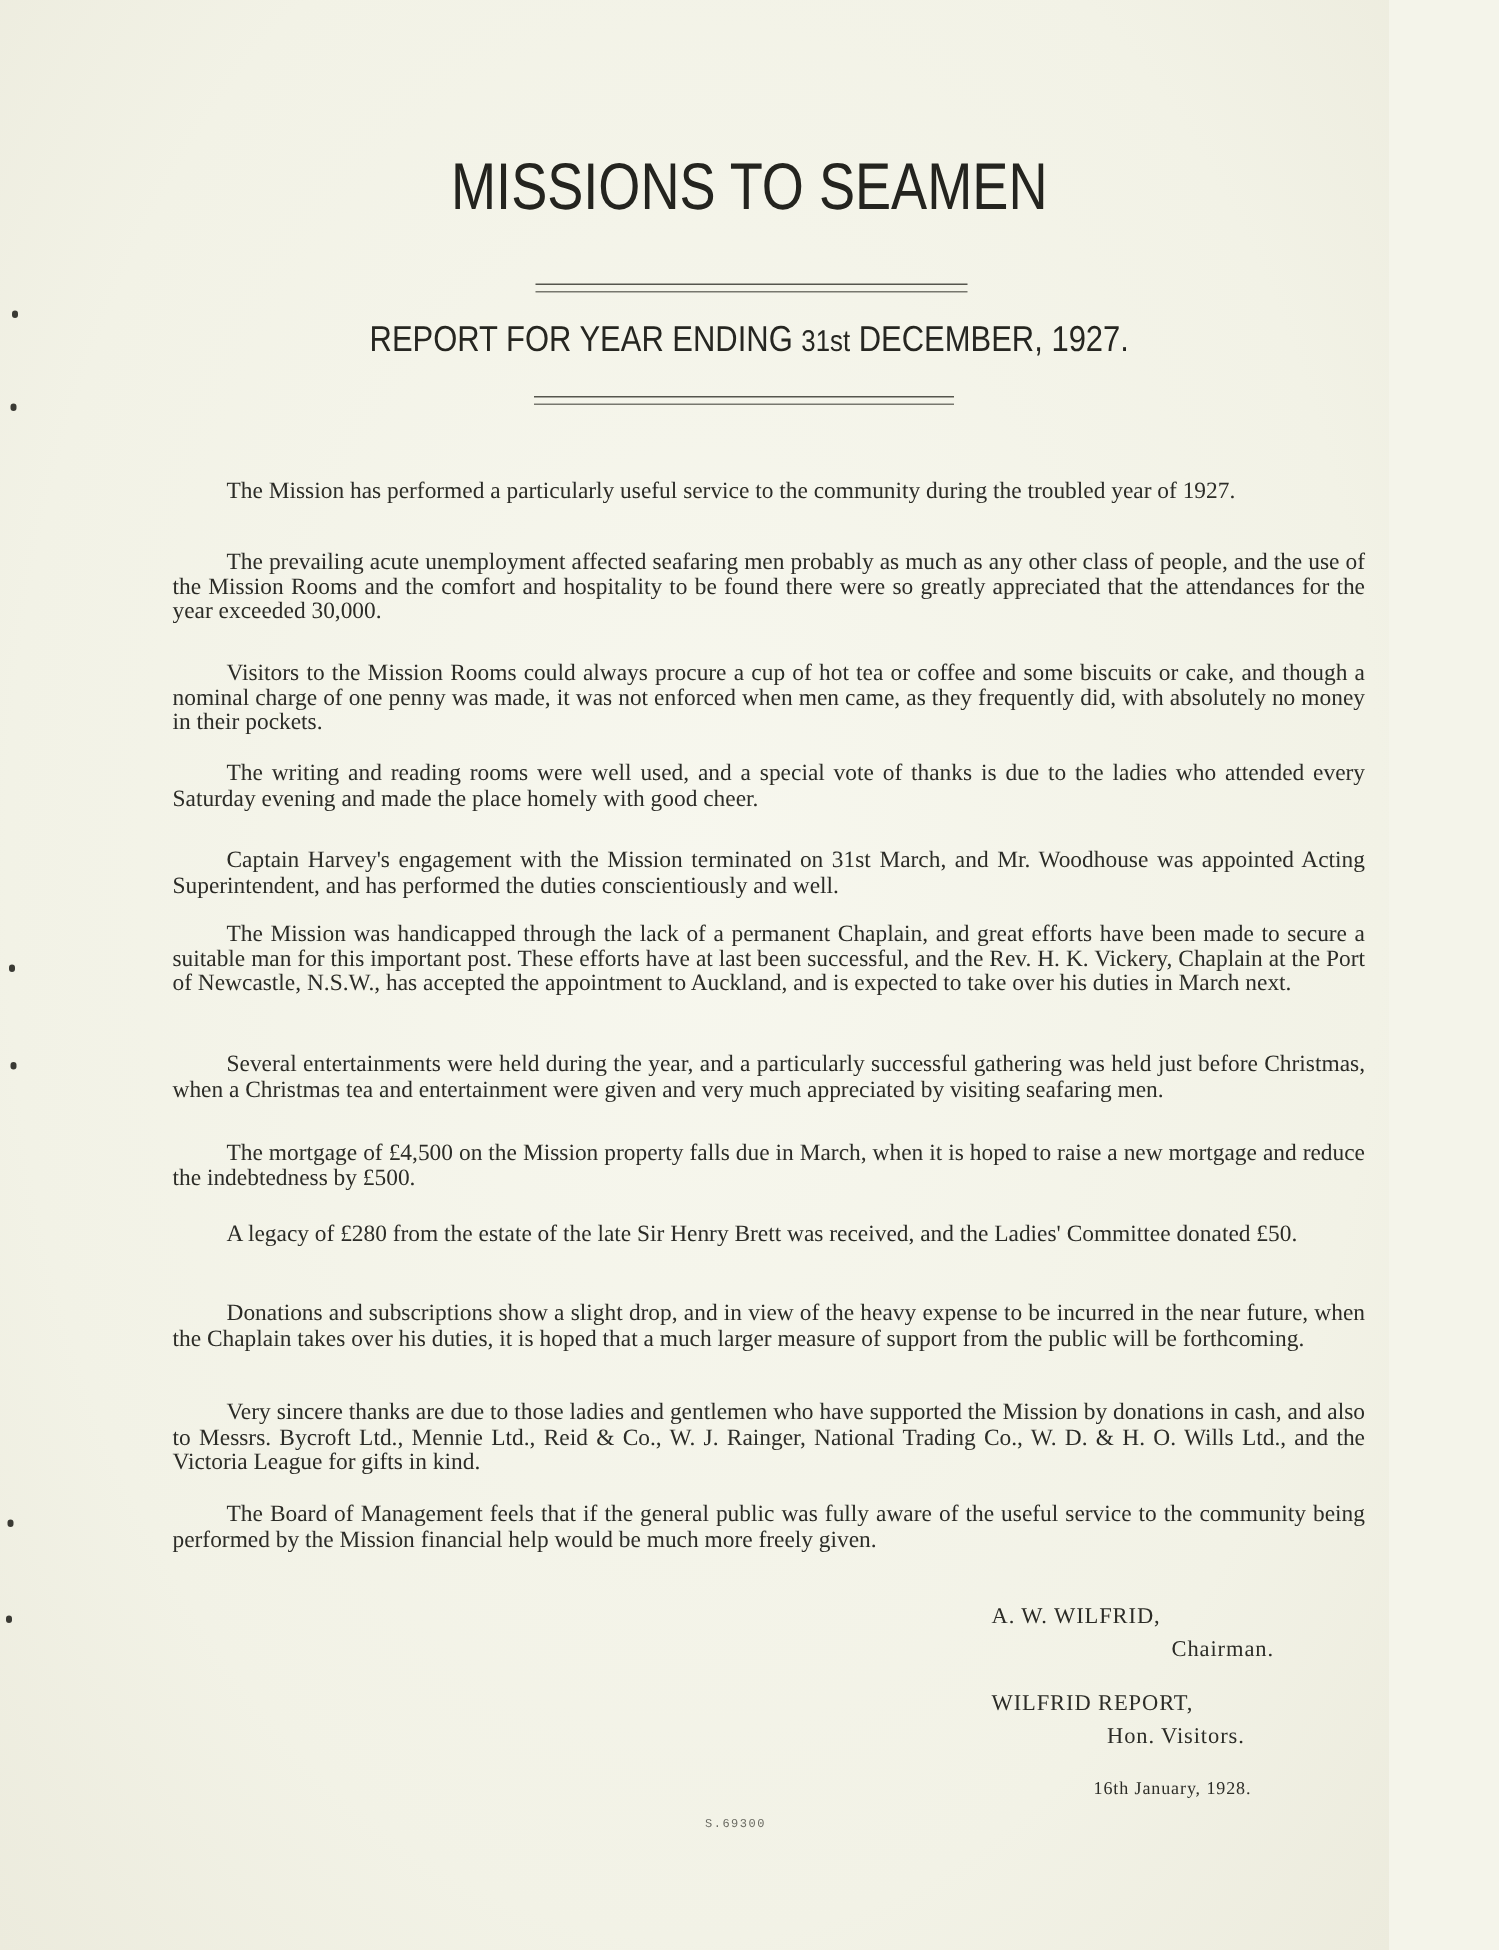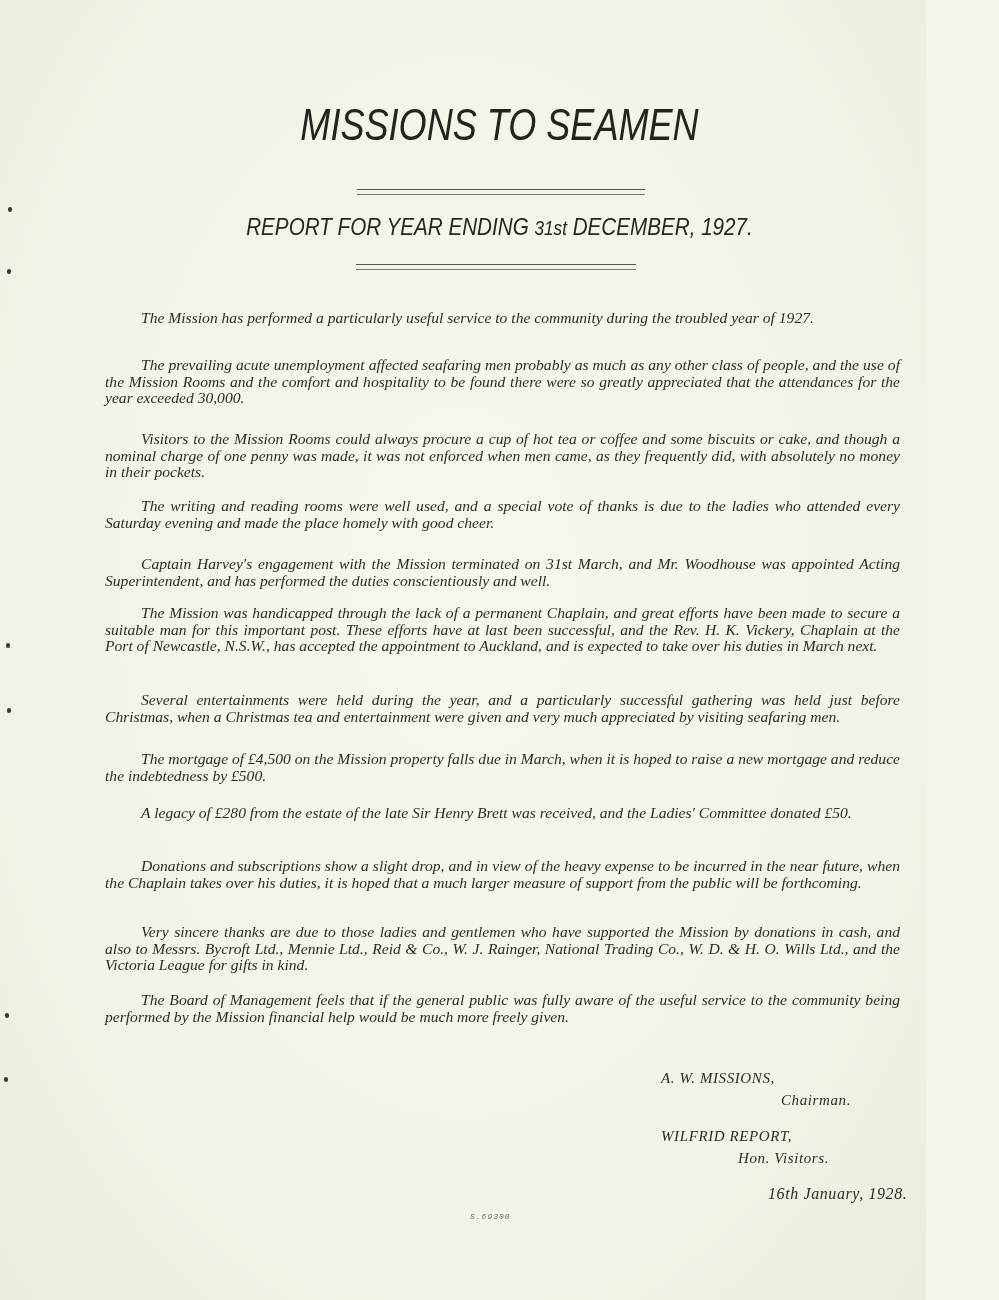--- a/index.html
+++ b/index.html
@@ -5,21 +5,20 @@
     html, body { margin: 0; padding: 0; }
     body {
       width: 999px; height: 1300px; overflow: hidden;
       background: #f4f4ea;
       position: relative;
       color: #2a2a26;
     }
     .page {
       position: absolute; left: 0; top: 0; width: 926px; height: 1300px;
       background: radial-gradient(ellipse at 50% 45%, #f7f7ee 0%, #f2f2e6 70%, #ecebdd 100%);
-      font-style: italic;
     }
     .title {
       position: absolute; left: 0; width: 999px; top: 100px;
       text-align: center;
       font-family: "Liberation Sans", sans-serif;
       font-size: 44px; letter-spacing: 0px;
       transform: scaleX(0.82); transform-origin: 50% 0;
       color: #24241f;
     }
     .rule {
@@ -37,21 +36,21 @@
       color: #262621;
     }
     .subtitle .sm { font-size: 20px; }
     .body {
       position: absolute; left: 103px; width: 795px; top: 308px;
       font-family: "Liberation Serif", serif;
       font-size: 15.6px; line-height: 16.5px;
       color: #2c2c27;
       text-align: justify;
     }
-    .para { position: absolute; left: 0; width: 795px; text-indent: 36px; margin: 2px; }
+    .para { position: absolute; left: 0; width: 795px; text-indent: 36px; margin: 12px; }
     .sig {
       position: absolute;
       font-family: "Liberation Serif", serif;
       font-size: 15px; color: #2c2c27; letter-spacing: 0.6px;
     }
     .code {
       position: absolute; left: 470px; top: 1212px;
       font-family: "Liberation Mono", monospace; font-size: 8px; color: #6b6b63; letter-spacing: 1px;
     }
     .mark { position: absolute; width: 4px; height: 5px; background: #3a3a34; border-radius: 2px; }
@@ -77,25 +76,25 @@
     <p class="para" style="top:246px">Captain Harvey's engagement with the Mission terminated on 31st March, and Mr. Woodhouse was appointed Acting Superintendent, and has performed the duties conscientiously and well.</p>
     <p class="para" style="top:295px">The Mission was handicapped through the lack of a permanent Chaplain, and great efforts have been made to secure a suitable man for this important post.  These efforts have at last been successful, and the Rev. H. K. Vickery, Chaplain at the Port of Newcastle, N.S.W., has accepted the appointment to Auckland, and is expected to take over his duties in March next.</p>
     <p class="para" style="top:382px">Several entertainments were held during the year, and a particularly successful gathering was held just before Christmas, when a Christmas tea and entertainment were given and very much appreciated by visiting seafaring men.</p>
     <p class="para" style="top:441px">The mortgage of £4,500 on the Mission property falls due in March, when it is hoped to raise a new mortgage and reduce the indebtedness by £500.</p>
     <p class="para" style="top:495px">A legacy of £280 from the estate of the late Sir Henry Brett was received, and the Ladies' Committee donated £50.</p>
     <p class="para" style="top:548px">Donations and subscriptions show a slight drop, and in view of the heavy expense to be incurred in the near future, when the Chaplain takes over his duties, it is hoped that a much larger measure of support from the public will be forthcoming.</p>
     <p class="para" style="top:614px">Very sincere thanks are due to those ladies and gentlemen who have supported the Mission by donations in cash, and also to Messrs. Bycroft Ltd., Mennie Ltd., Reid &amp; Co., W. J. Rainger, National Trading Co., W. D. &amp; H. O. Wills Ltd., and the Victoria League for gifts in kind.</p>
     <p class="para" style="top:682px">The Board of Management feels that if the general public was fully aware of the useful service to the community being performed by the Mission financial help would be much more freely given.</p>
   </div>
 
-  <div class="sig" style="left:661px; top:1070px">A. W. MISSIONS,</div>
+  <div class="sig" style="left:661px; top:1070px">A. W. WILFRID,</div>
   <div class="sig" style="left:781px; top:1092px">Chairman.</div>
   <div class="sig" style="left:661px; top:1128px">WILFRID REPORT,</div>
   <div class="sig" style="left:738px; top:1150px">Hon. Visitors.</div>
-  <div class="sig" style="left:768px; top:1185px; font-size:16px">16th January, 1928.</div>
+  <div class="sig" style="left:729px; top:1185px; font-size:12px">16th January, 1928.</div>
 
   <div class="code">S.69300</div>
 
   <div class="mark" style="left:8px; top:207px"></div>
   <div class="mark" style="left:7px; top:269px"></div>
   <div class="mark" style="left:6px; top:643px"></div>
   <div class="mark" style="left:7px; top:708px"></div>
   <div class="mark" style="left:5px; top:1013px"></div>
   <div class="mark" style="left:4px; top:1077px"></div>
 </div>

